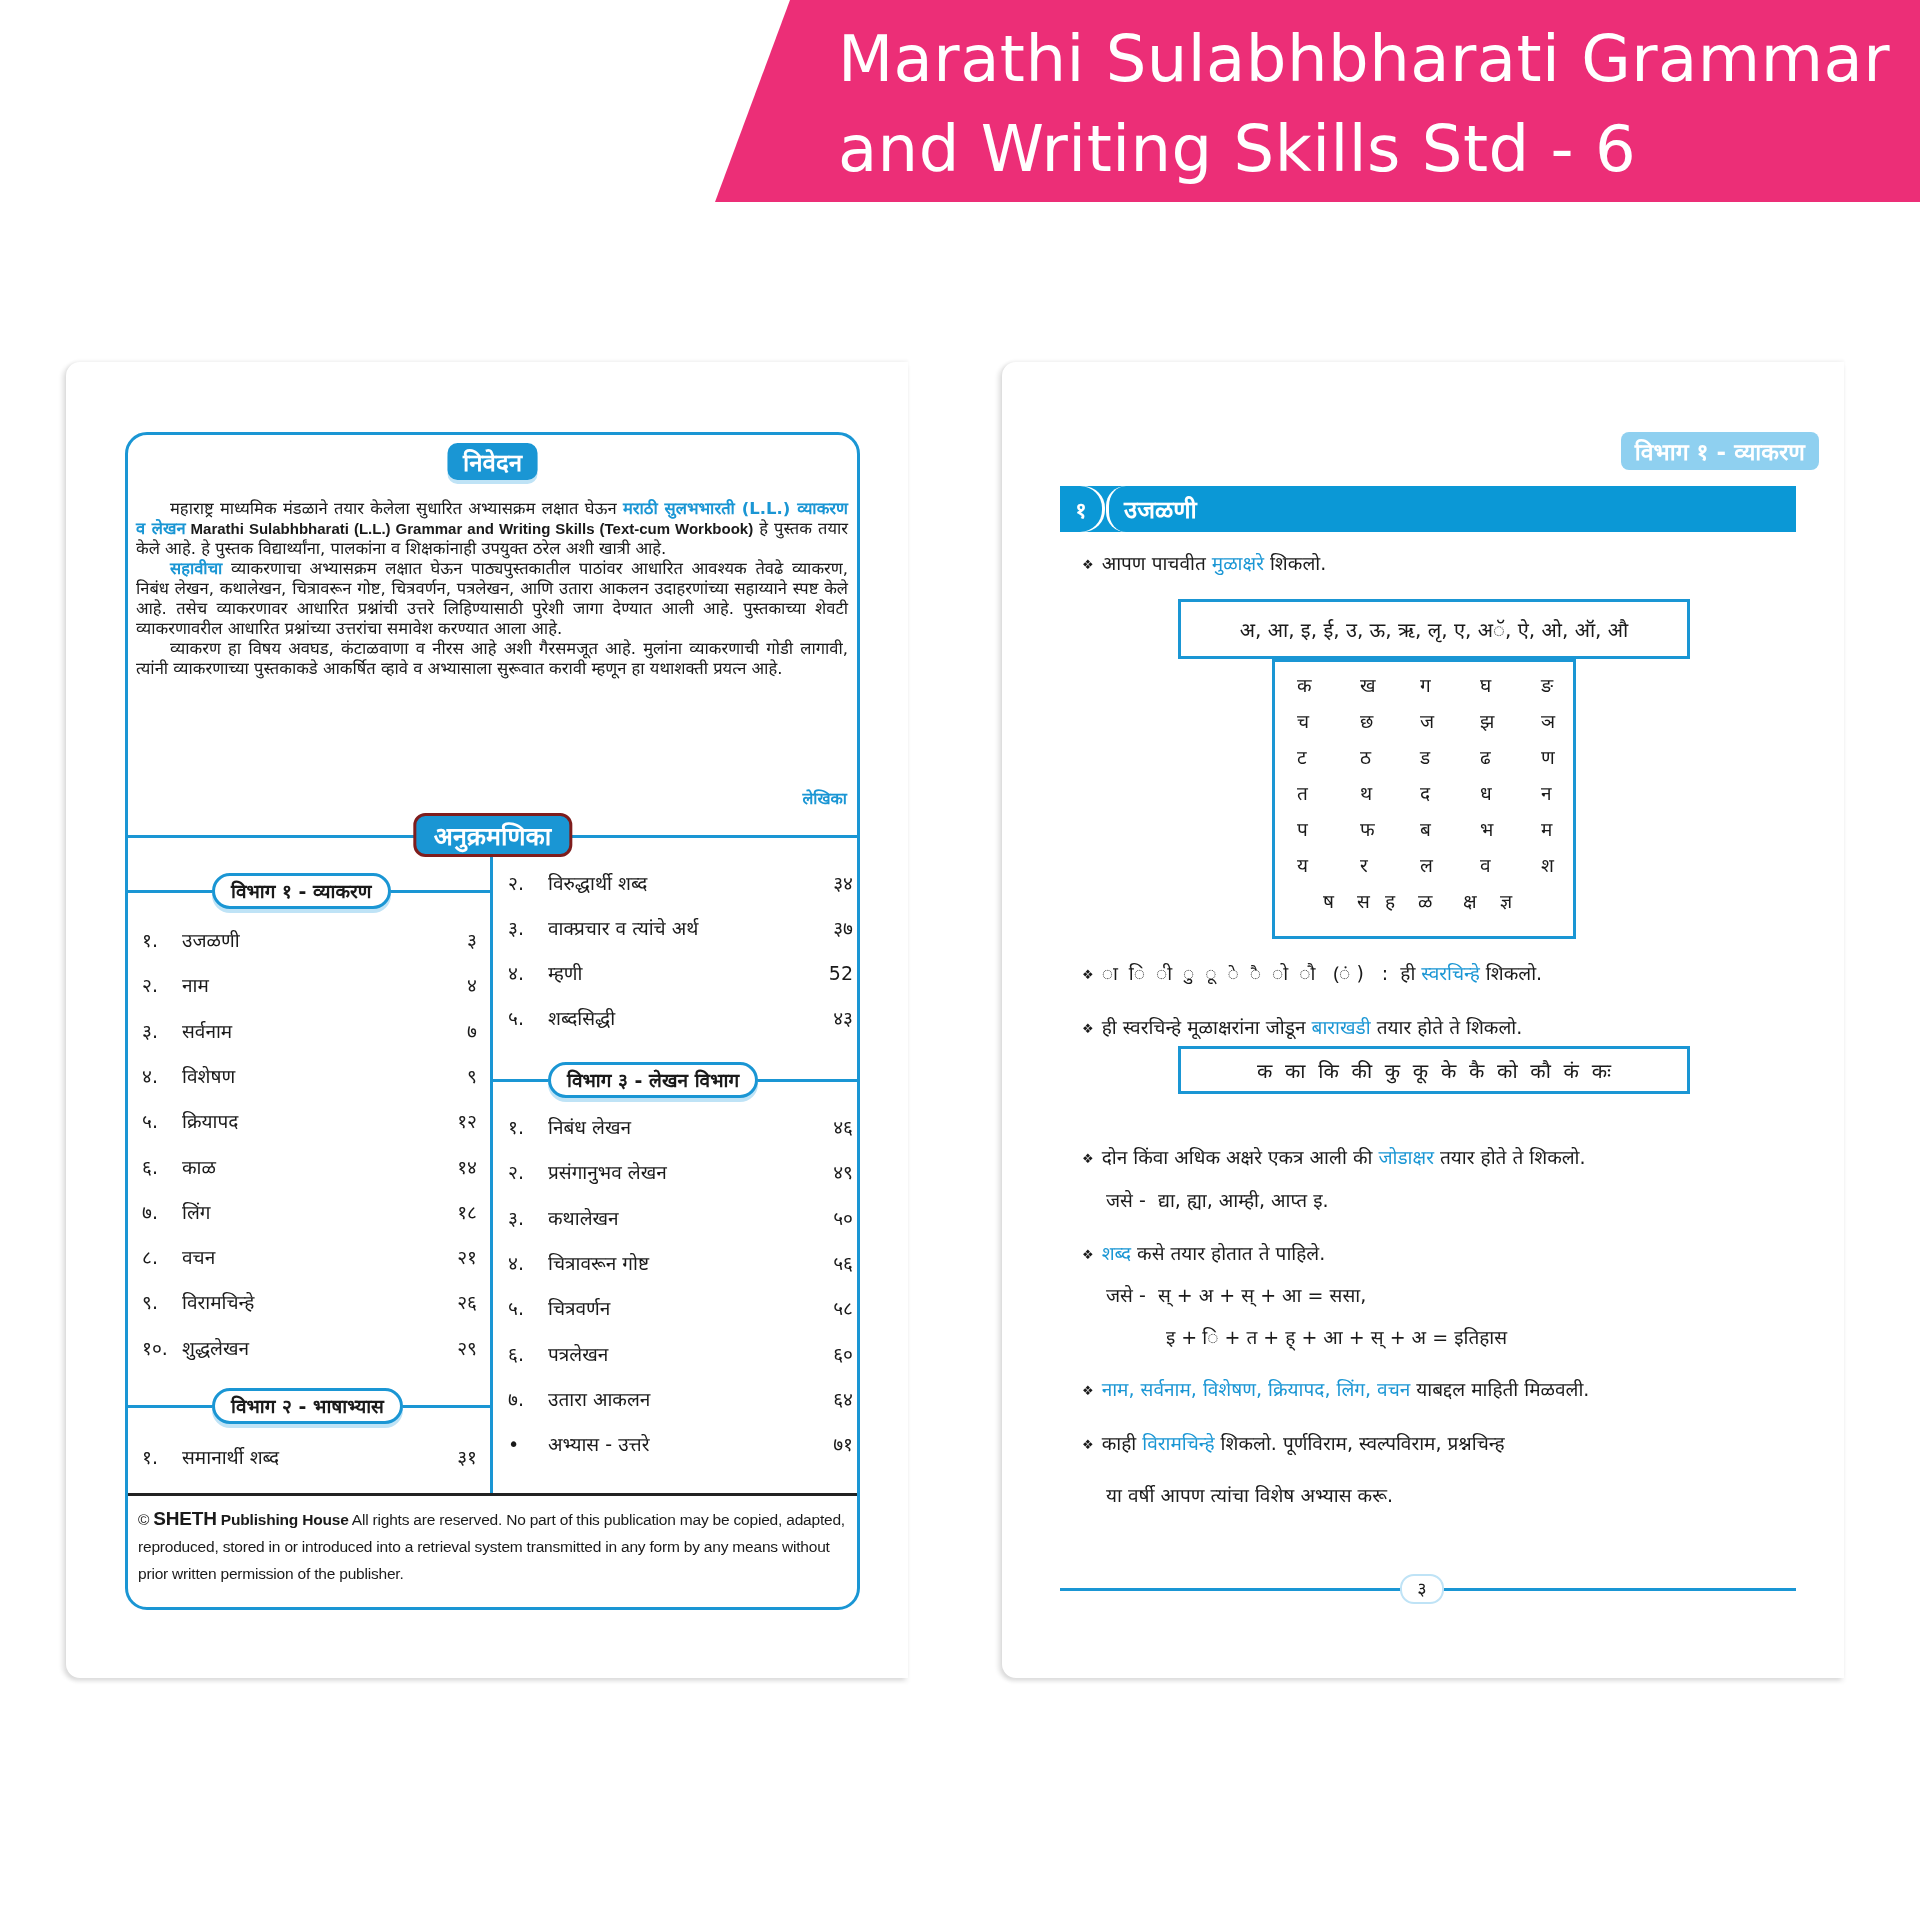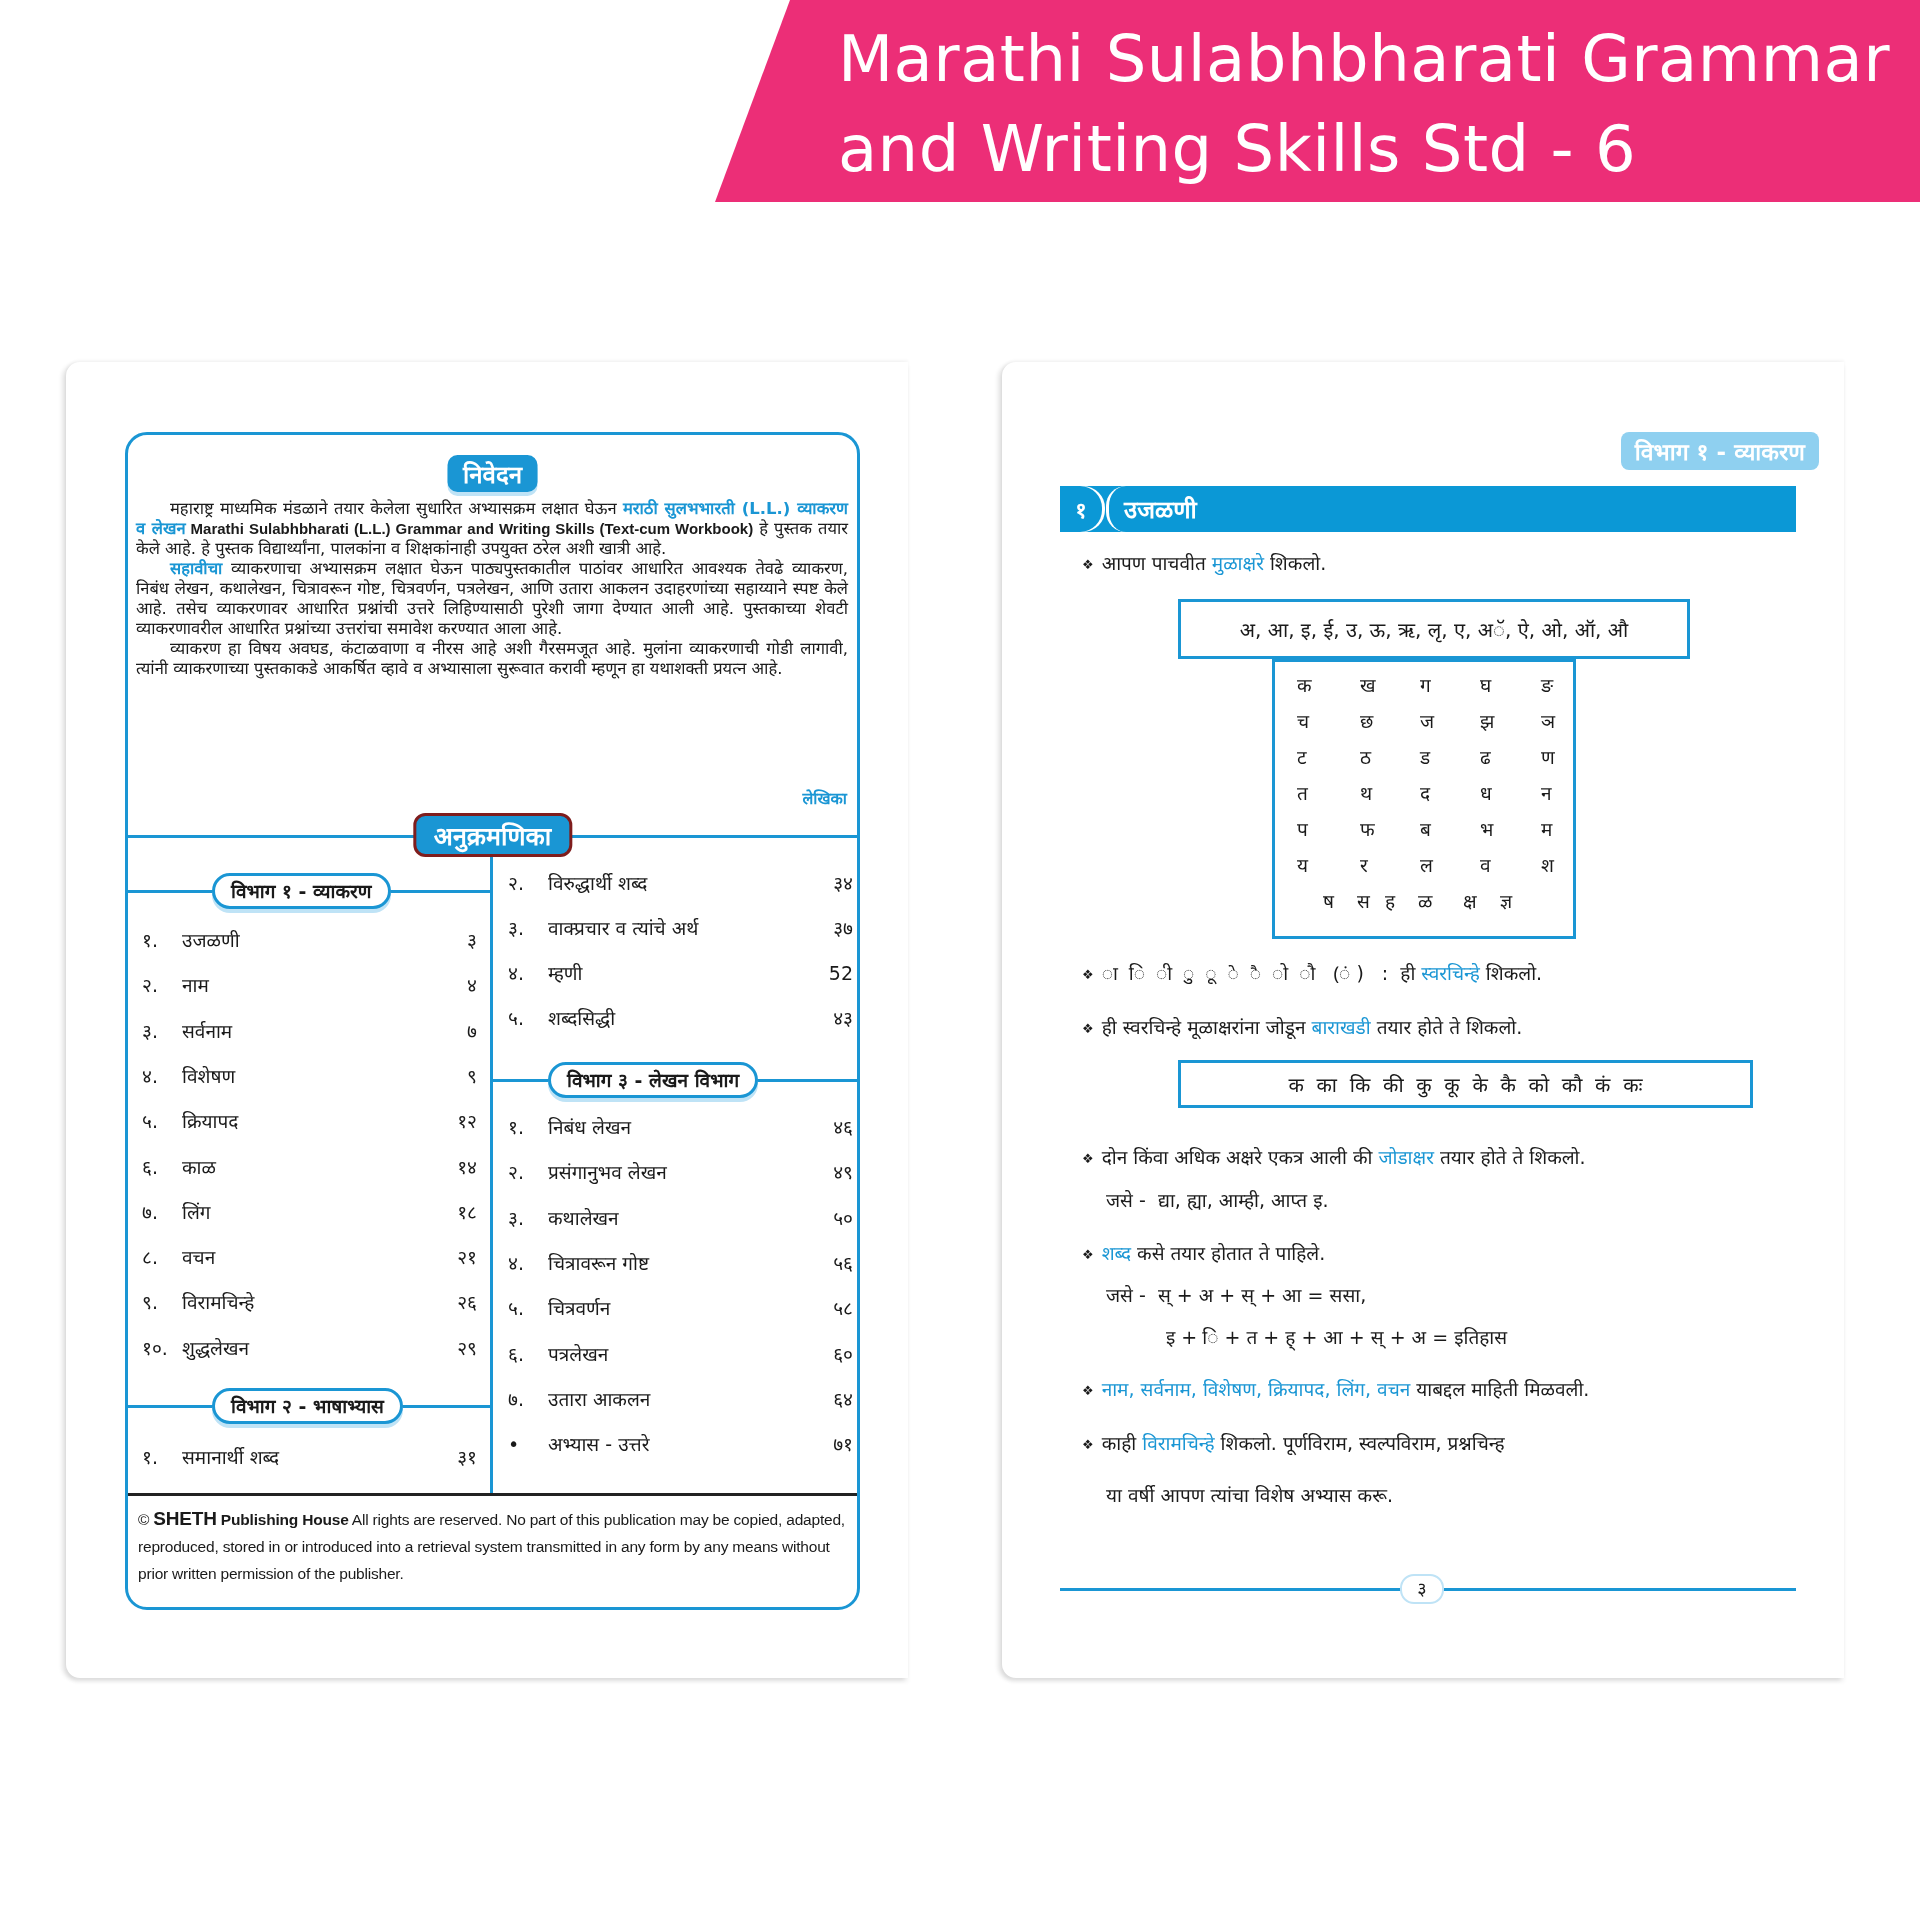--- a/index.html
+++ b/index.html
@@ -32,21 +32,21 @@
   
   .frame {
     position: absolute; left: 59px; top: 70px; width: 735px; height: 1178px;
     border: 3px solid #1a96d4; border-radius: 22px;
   }
   .pill-head {
     position: absolute; left: 50%; transform: translateX(-50%);
     background: #1a96d4; color: #fff; font-weight: bold; border-radius: 10px;
     font-family: "DejaVu Sans", sans-serif;
   }
-  .nivedan { top: 20px; padding: 2px 16px; font-size: 24px; box-shadow: 0 4px 0 #bfe3f6; }
+  .nivedan { top: 8px; padding: 2px 16px; font-size: 24px; box-shadow: 0 4px 0 #bfe3f6; }
   .intro {
     position: absolute; left: 8px; top: 64px; width: 712px;
     font-size: 16.5px; line-height: 20px; text-align: justify; font-family: "DejaVu Sans", sans-serif;
   }
   .intro p { text-indent: 34px; }
   .intro .eng { font-family: "Liberation Sans", sans-serif; font-weight: bold; font-size: 15px; }
   .intro .bl { color: #1a96d4; font-weight: bold; }
   .lekhika { position: absolute; right: 10px; top: 352px; font-size: 16px; color: #1a96d4; font-weight: bold; font-family: "DejaVu Sans", sans-serif; }
 
   .hline { position: absolute; height: 3px; background: #1a96d4; }
@@ -341,21 +341,21 @@
   </div>
 
   <div class="bullet-line" style="top:598px;">
     <span class="dia">❖</span><span style="letter-spacing:6px;">ा ि ी ु ू े ै ो ौ (ं) :</span><span> ही </span><span class="blue">स्वरचिन्हे</span><span> शिकलो.</span>
   </div>
 
   <div class="bullet-line" style="top:652px;">
     <span class="dia">❖</span><span>ही स्वरचिन्हे मूळाक्षरांना जोडून </span><span class="blue">बाराखडी</span><span> तयार होते ते शिकलो.</span>
   </div>
 
-  <div class="box" style="left:176px; top:698px; width:575px; height:48px; white-space:pre;">क  का  कि  की  कु  कू  के  कै  को  कौ  कं  कः</div>
+  <div class="box" style="left:176px; top:684px; width:512px; height:48px; white-space:pre;">क  का  कि  की  कु  कू  के  कै  को  कौ  कं  कः</div>
 
   <div class="bullet-line" style="top:782px;">
     <span class="dia">❖</span><span>दोन किंवा अधिक अक्षरे एकत्र आली की </span><span class="blue">जोडाक्षर</span><span> तयार होते ते शिकलो.</span>
   </div>
   <div class="sub-line" style="left:104px; top:825px; white-space:pre;">जसे -  द्या, ह्या, आम्ही, आप्त इ.</div>
 
   <div class="bullet-line" style="top:878px;">
     <span class="dia">❖</span><span class="blue">शब्द</span><span> कसे तयार होतात ते पाहिले.</span>
   </div>
   <div class="sub-line" style="left:104px; top:920px; white-space:pre;">जसे -  स् + अ + स् + आ = ससा,</div>

